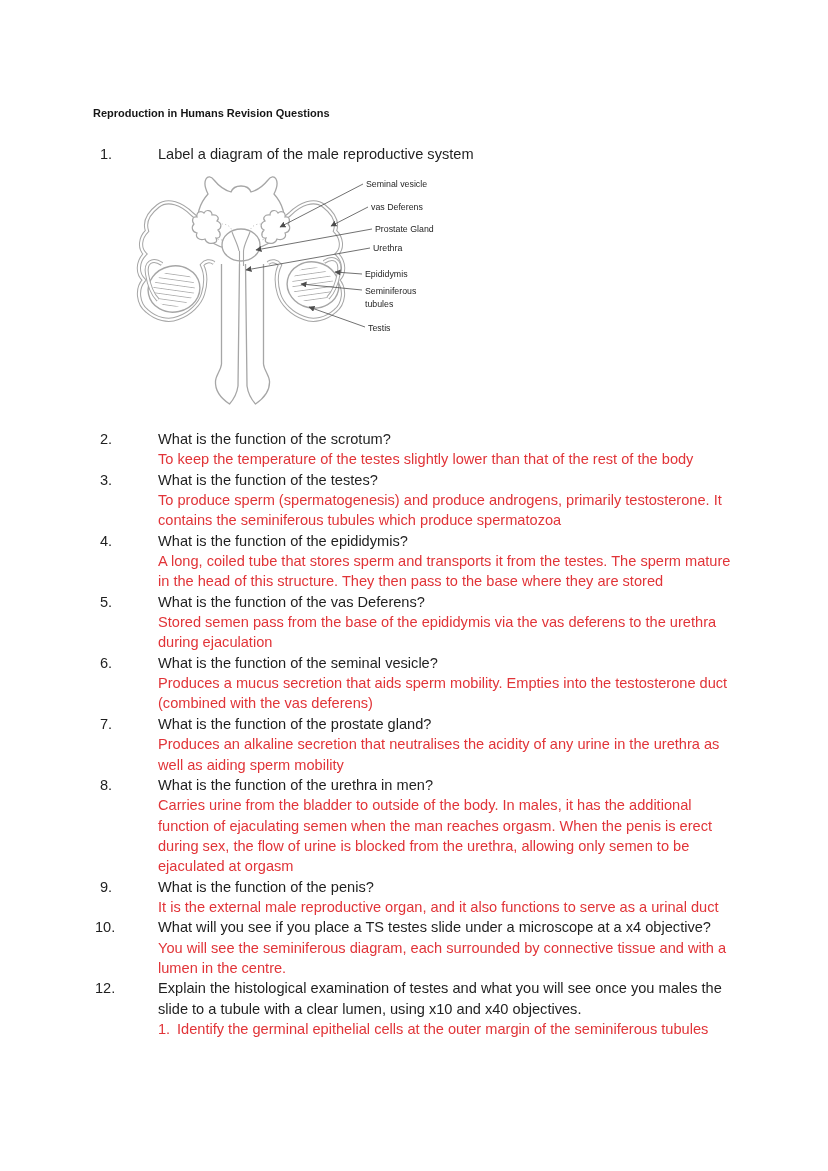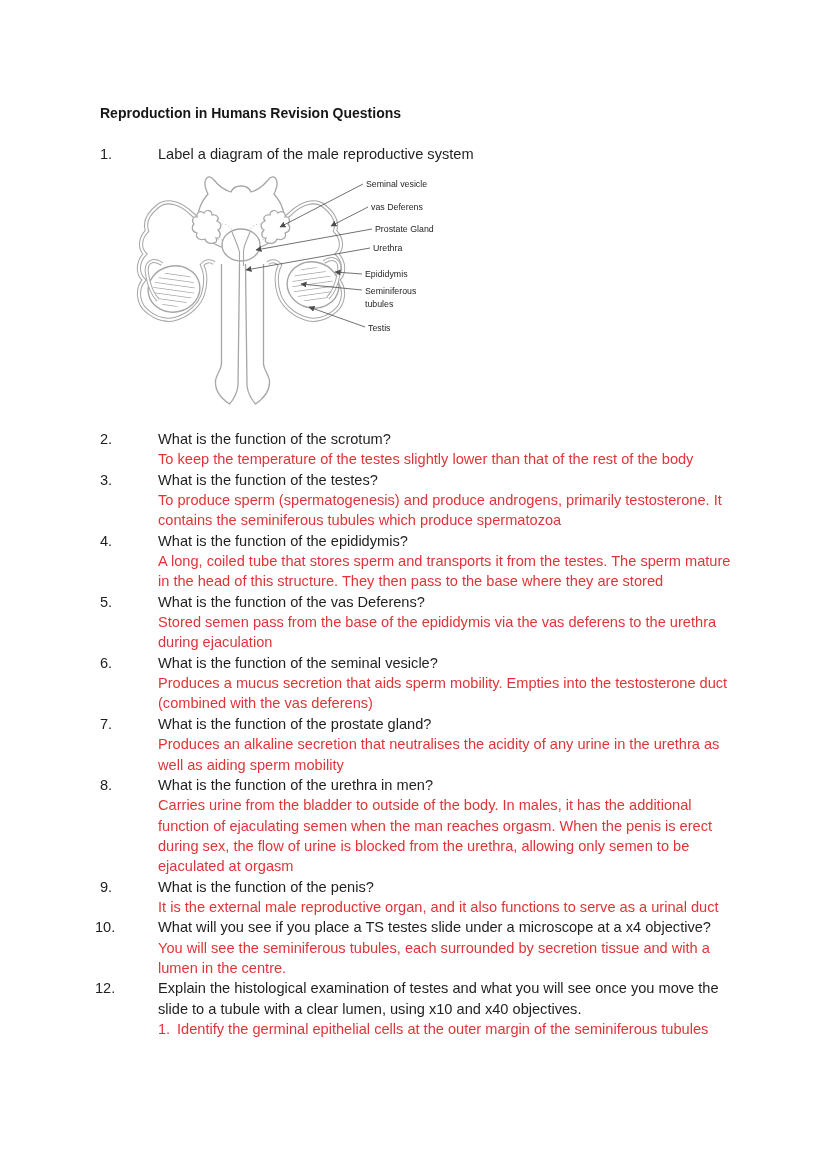--- a/index.html
+++ b/index.html
@@ -3,22 +3,22 @@
 <meta charset="utf-8">
 <style>
   html,body{margin:0;padding:0;}
   body{
     width:828px;height:1171px;position:relative;background:#ffffff;
     font-family:"Liberation Sans","DejaVu Sans",sans-serif;
     color:#1f1f1f;
     -webkit-font-smoothing:antialiased;
   }
   .doc-title{
-    position:absolute;left:100px;top:103px;
-    font-size:14px;font-weight:700;line-height:20px;color:#161616;
+    position:absolute;left:93px;top:103px;
+    font-size:11px;font-weight:700;line-height:20px;color:#161616;
   }
   .q1-block{
     position:absolute;left:95px;top:144px;width:640px;
     font-size:14.6px;line-height:20.35px;
   }
   .diagram-wrap{
     position:absolute;left:128px;top:168px;width:330px;height:250px;
   }
   .qa-list{
     position:absolute;left:95px;top:429px;width:640px;
@@ -191,28 +191,28 @@
     <div class="body">
       <div class="q">What is the function of the penis?</div>
       <div class="a">It is the external male reproductive organ, and it also functions to serve as a urinal duct</div>
     </div>
   </div>
 
   <div class="item">
     <span class="num">10.</span>
     <div class="body">
       <div class="q">What will you see if you place a TS testes slide under a microscope at a x4 objective?</div>
-      <div class="a">You will see the seminiferous tubules, each surrounded by secretion tissue and with a lumen in the centre.</div>
+      <div class="a">You will see the seminiferous diagram, each surrounded by connective tissue and with a lumen in the centre.</div>
     </div>
   </div>
 
   <div class="item">
     <span class="num">12.</span>
     <div class="body">
-      <div class="q">Explain the histological examination of testes and what you will see once you move the slide to a tubule with a clear lumen, using x10 and x40 objectives.</div>
+      <div class="q">Explain the histological examination of testes and what you will see once you males the slide to a tubule with a clear lumen, using x10 and x40 objectives.</div>
       <div class="sub">
         <span class="snum">1.</span>
         <span class="stext">Identify the germinal epithelial cells at the outer margin of the seminiferous tubules</span>
       </div>
     </div>
   </div>
 
 </div>
 
 </body></html>

